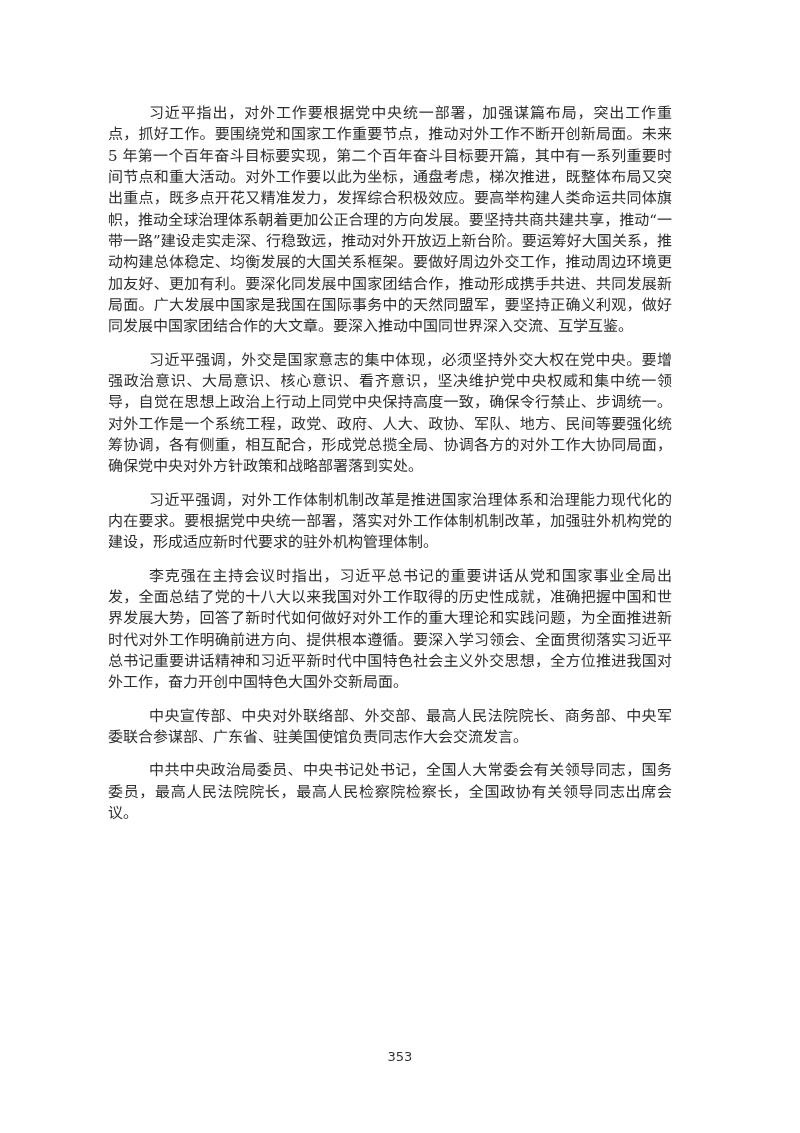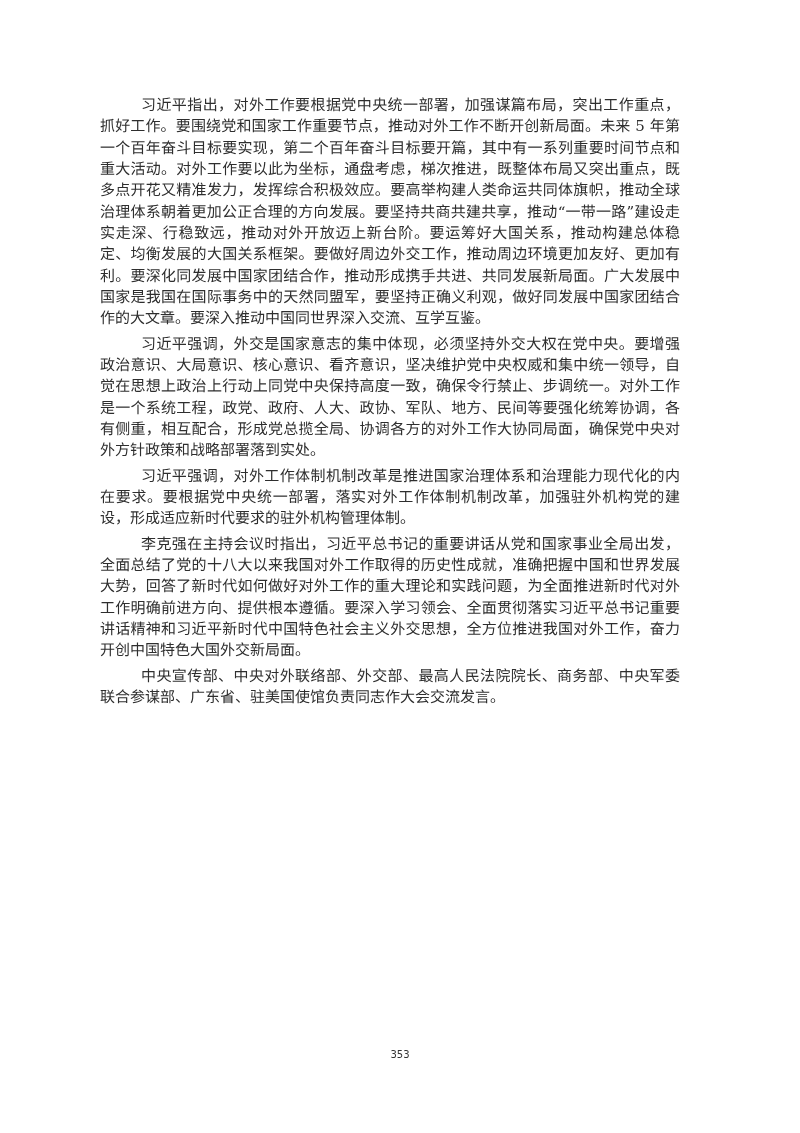--- a/index.html
+++ b/index.html
@@ -21,40 +21,41 @@
     left: 96px;
     width: 588px;
     color: #2e2e2e;
     font-size: 15px;
     line-height: 21.33px;
     text-align: justify;
     text-justify: inter-ideograph;
     word-break: break-all;
   }
   .content p {
-    margin: 4px;
+    margin: 12px;
     padding: 0;
     text-indent: 41px;
   }
   .page-number {
     position: absolute;
     top: 1049px;
     left: 0;
     width: 100%;
     text-align: center;
     font-family: "DejaVu Sans", "Liberation Sans", sans-serif;
-    font-size: 10px;
+    font-size: 13px;
     color: #333333;
   }
 </style>
 </head>
 <body>
 
 <div class="page">
   <div class="content">
     <p>习近平指出，对外工作要根据党中央统一部署，加强谋篇布局，突出工作重点，抓好工作。要围绕党和国家工作重要节点，推动对外工作不断开创新局面。未来 5 年第一个百年奋斗目标要实现，第二个百年奋斗目标要开篇，其中有一系列重要时间节点和重大活动。对外工作要以此为坐标，通盘考虑，梯次推进，既整体布局又突出重点，既多点开花又精准发力，发挥综合积极效应。要高举构建人类命运共同体旗帜，推动全球治理体系朝着更加公正合理的方向发展。要坚持共商共建共享，推动“一带一路”建设走实走深、行稳致远，推动对外开放迈上新台阶。要运筹好大国关系，推动构建总体稳定、均衡发展的大国关系框架。要做好周边外交工作，推动周边环境更加友好、更加有利。要深化同发展中国家团结合作，推动形成携手共进、共同发展新局面。广大发展中国家是我国在国际事务中的天然同盟军，要坚持正确义利观，做好同发展中国家团结合作的大文章。要深入推动中国同世界深入交流、互学互鉴。</p>
     <p>习近平强调，外交是国家意志的集中体现，必须坚持外交大权在党中央。要增强政治意识、大局意识、核心意识、看齐意识，坚决维护党中央权威和集中统一领导，自觉在思想上政治上行动上同党中央保持高度一致，确保令行禁止、步调统一。对外工作是一个系统工程，政党、政府、人大、政协、军队、地方、民间等要强化统筹协调，各有侧重，相互配合，形成党总揽全局、协调各方的对外工作大协同局面，确保党中央对外方针政策和战略部署落到实处。</p>
     <p>习近平强调，对外工作体制机制改革是推进国家治理体系和治理能力现代化的内在要求。要根据党中央统一部署，落实对外工作体制机制改革，加强驻外机构党的建设，形成适应新时代要求的驻外机构管理体制。</p>
     <p>李克强在主持会议时指出，习近平总书记的重要讲话从党和国家事业全局出发，全面总结了党的十八大以来我国对外工作取得的历史性成就，准确把握中国和世界发展大势，回答了新时代如何做好对外工作的重大理论和实践问题，为全面推进新时代对外工作明确前进方向、提供根本遵循。要深入学习领会、全面贯彻落实习近平总书记重要讲话精神和习近平新时代中国特色社会主义外交思想，全方位推进我国对外工作，奋力开创中国特色大国外交新局面。</p>
     <p>中央宣传部、中央对外联络部、外交部、最高人民法院院长、商务部、中央军委联合参谋部、广东省、驻美国使馆负责同志作大会交流发言。</p>
+    <p>中共中央政治局委员、中央书记处书记，全国人大常委会有关领导同志，国务委员，最高人民法院院长，最高人民检察院检察长，全国政协有关领导同志出席会议。</p>
   </div>
   <div class="page-number">353</div>
 </div>
 
 </body></html>

